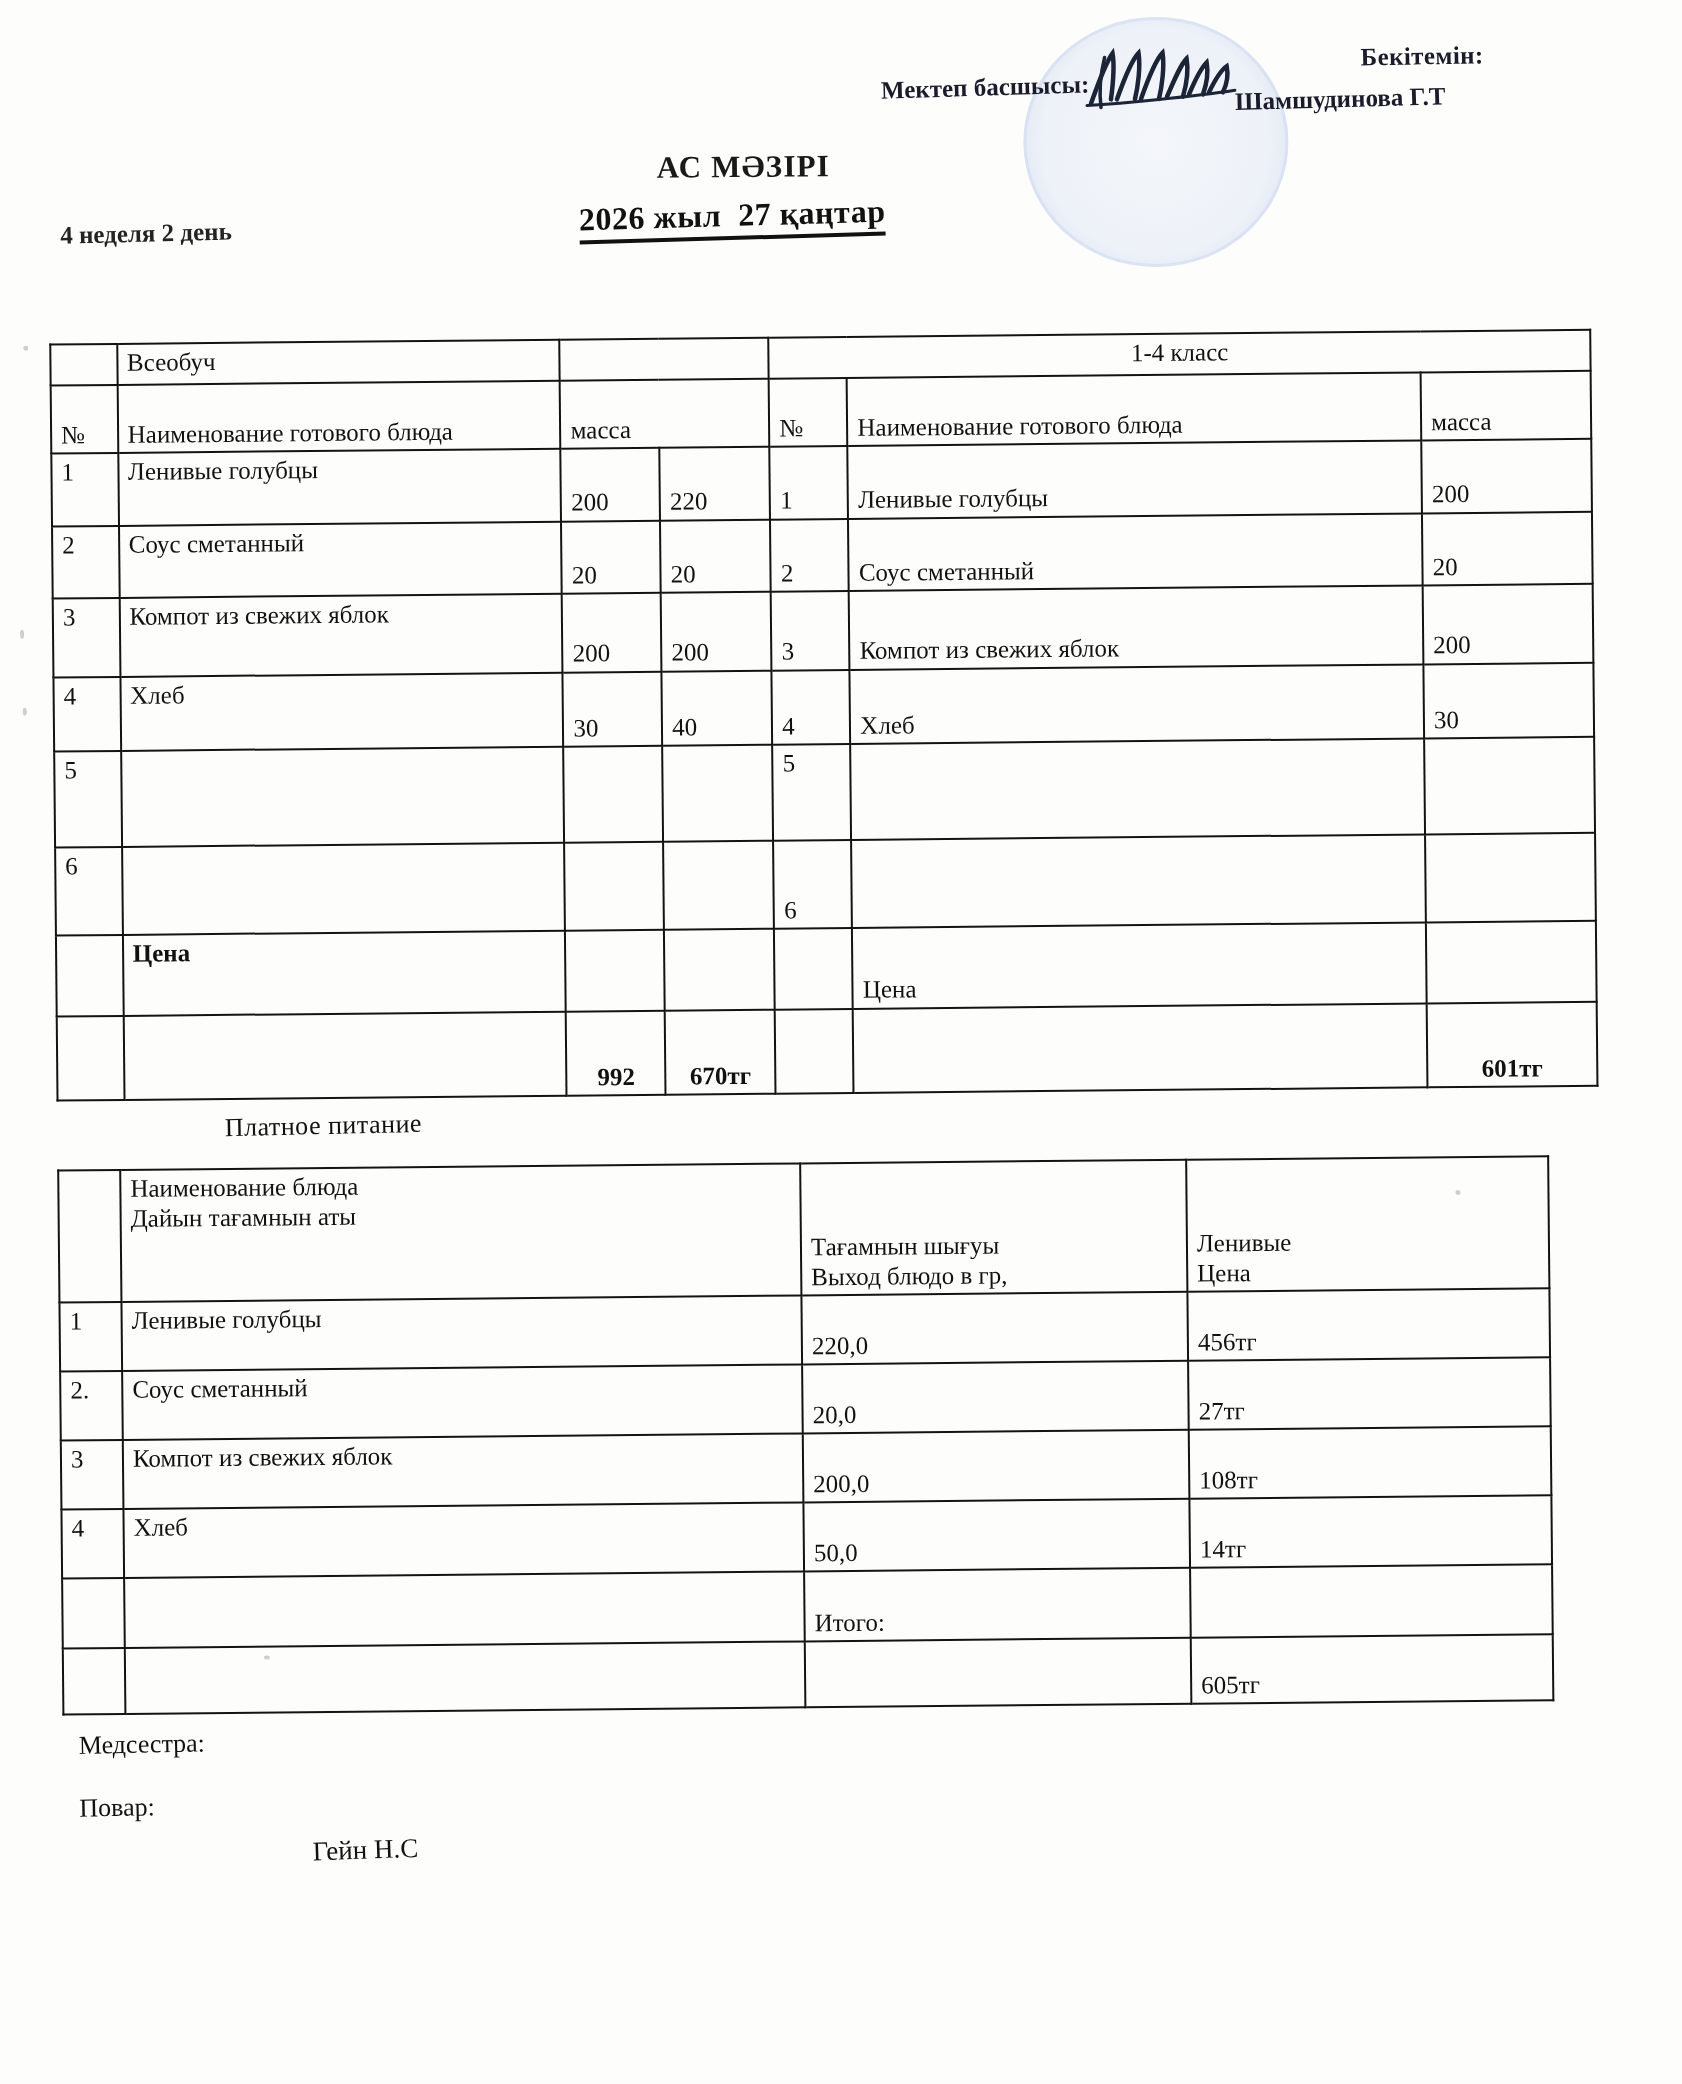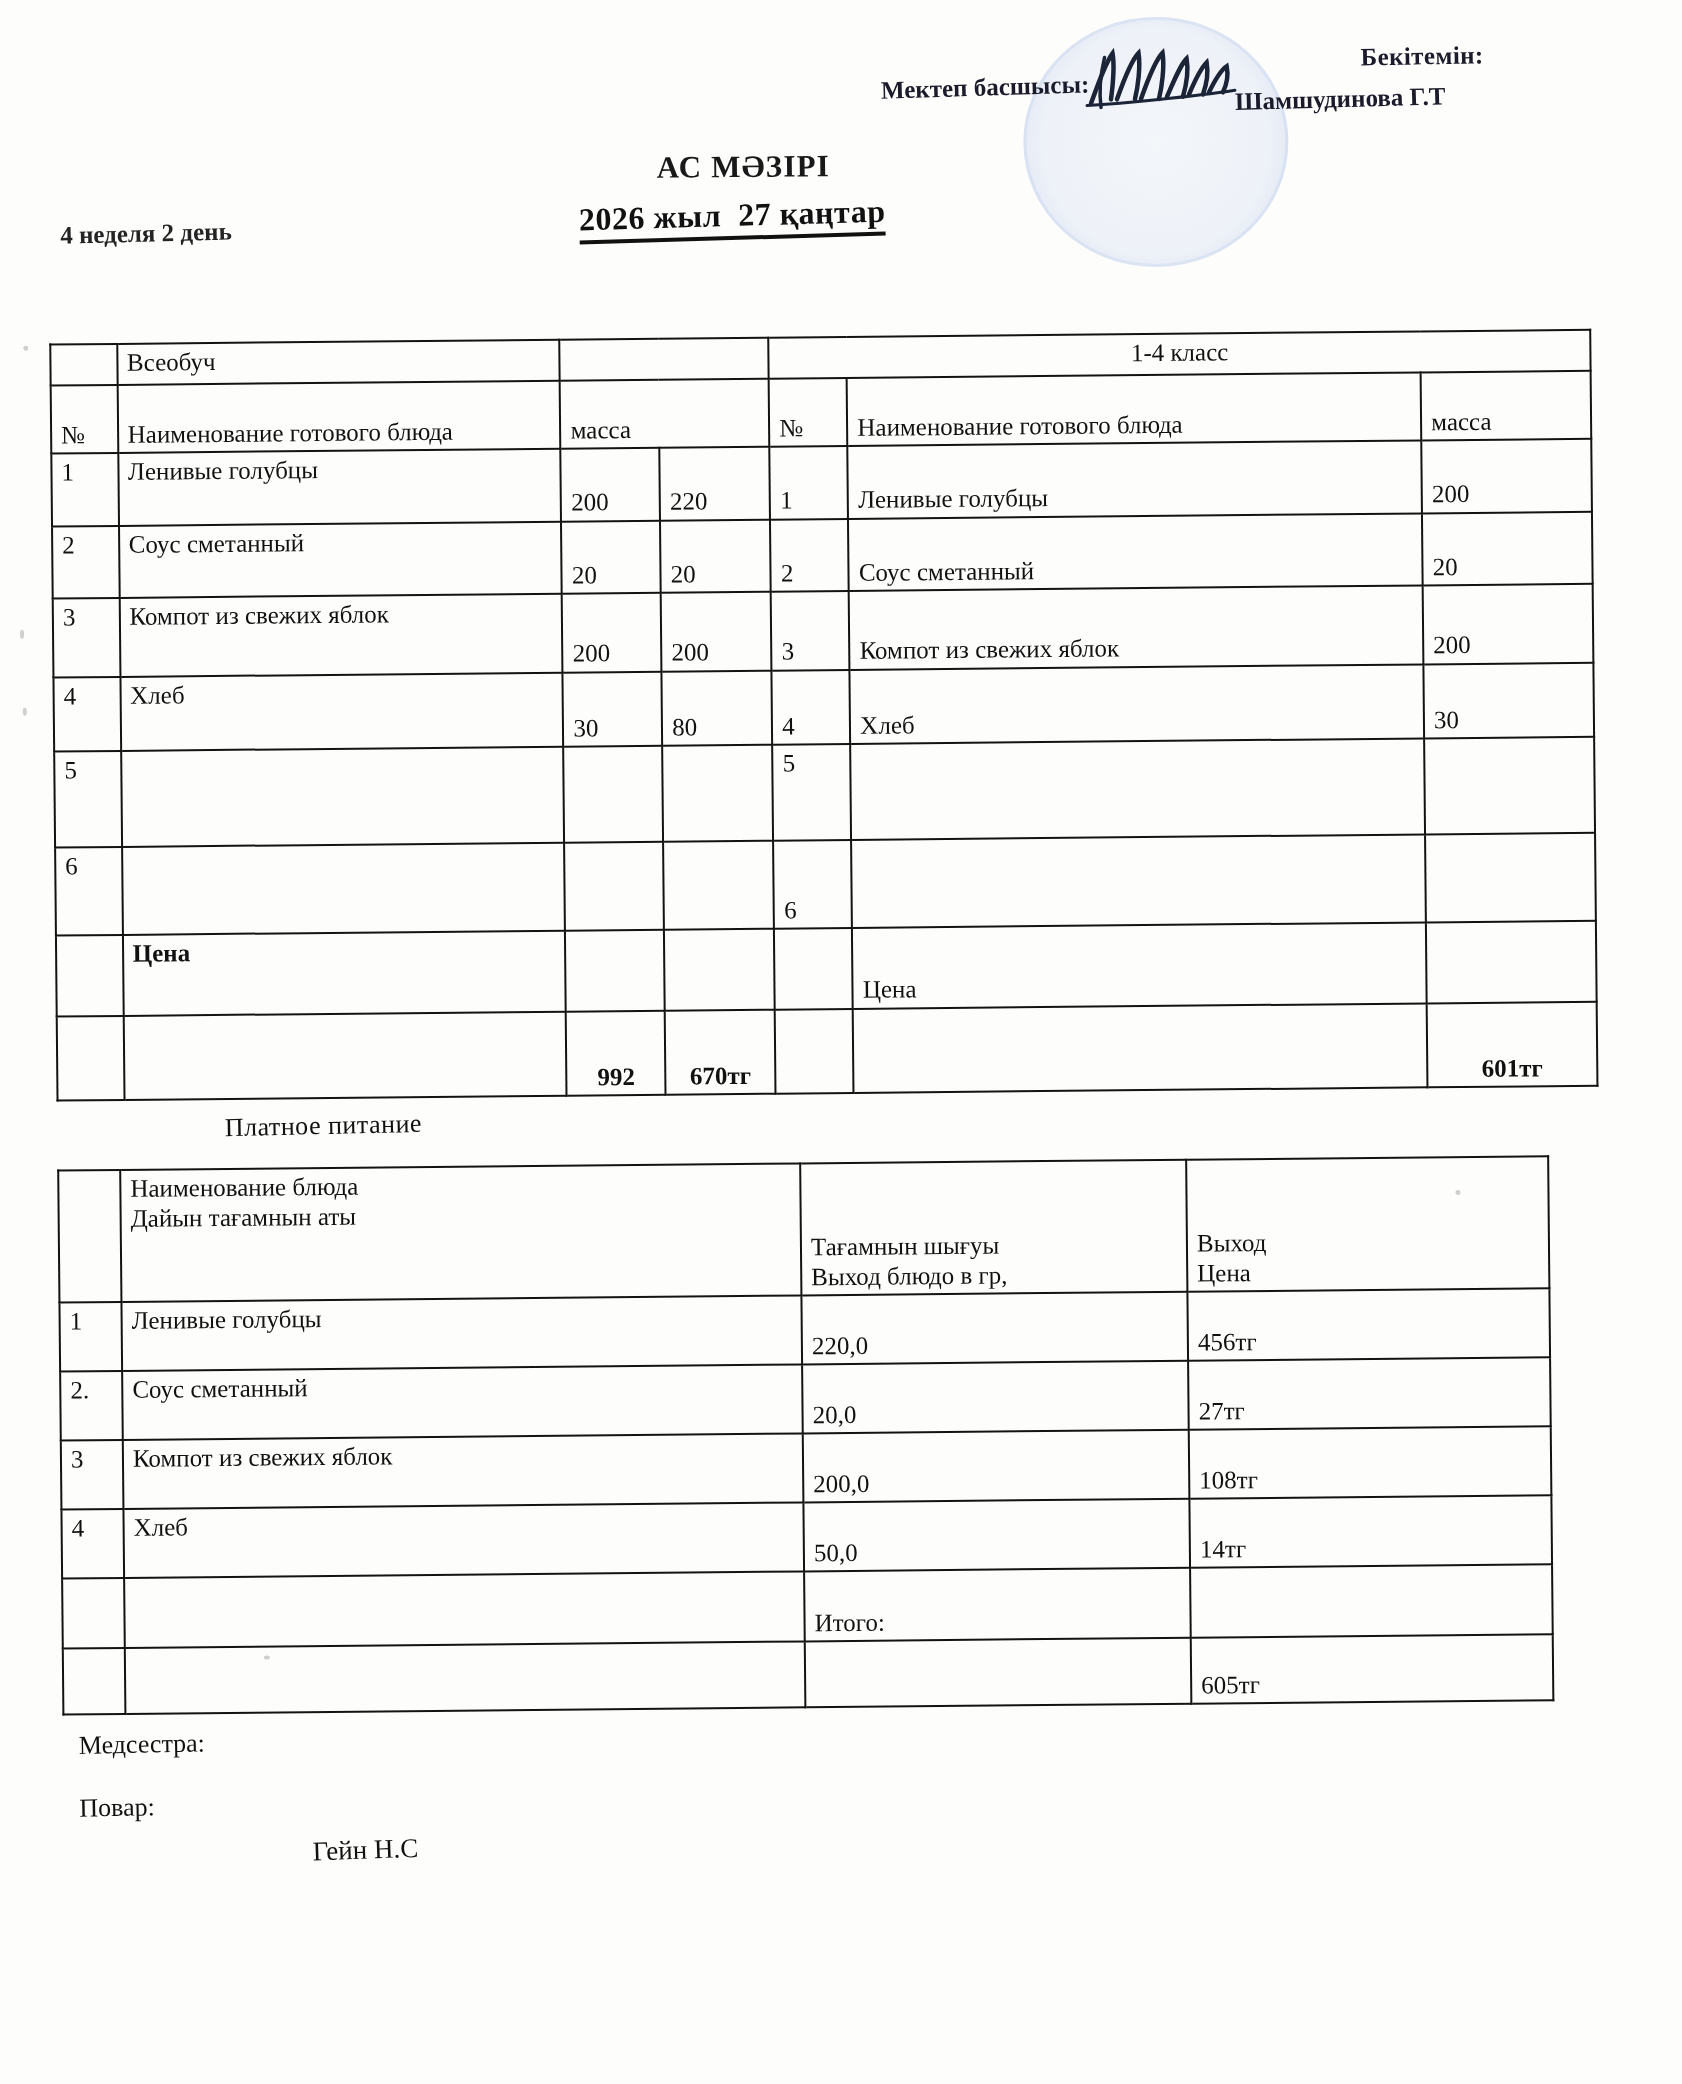--- a/index.html
+++ b/index.html
@@ -235,21 +235,21 @@
         <td class="vb" style="padding-top:30px">200</td>
         <td class="vb" style="padding-top:30px">3</td>
         <td class="vb" style="padding-top:30px">Компот из свежих яблок</td>
         <td class="vb" style="padding-top:44px">200</td>
       </tr>
 
       <tr>
         <td>4</td>
         <td>Хлеб</td>
         <td class="vb" style="padding-top:26px">30</td>
-        <td class="vb" style="padding-top:26px">80</td>
+        <td class="vb" style="padding-top:26px">40</td>
         <td class="vb" style="padding-top:26px">4</td>
         <td class="vb" style="padding-top:26px">Хлеб</td>
         <td class="vb" style="padding-top:40px">30</td>
       </tr>
 
       <tr>
         <td style="height:88px">5</td>
         <td></td>
         <td></td>
         <td></td>
@@ -298,21 +298,21 @@
       <col style="width:680px">
       <col style="width:386px">
       <col style="width:362px">
     </colgroup>
     <tbody>
 
       <tr>
         <td style="height:110px"></td>
         <td class="two-line"><span>Наименование блюда</span><br><span>Дайын тағамнын аты</span></td>
         <td class="two-line vb" style="padding-top:56px"><span>Тағамнын шығуы</span><br><span>Выход блюдо в гр,</span></td>
-        <td class="two-line vb" style="padding-top:68px"><span>Выход</span><br><span>Цена</span></td>
+        <td class="two-line vb" style="padding-top:68px"><span>Ленивые</span><br><span>Цена</span></td>
       </tr>
 
       <tr>
         <td style="height:54px">1</td>
         <td>Ленивые голубцы</td>
         <td class="vb" style="padding-top:28px">220,0</td>
         <td class="vb" style="padding-top:34px">456тг</td>
       </tr>
 
       <tr>

